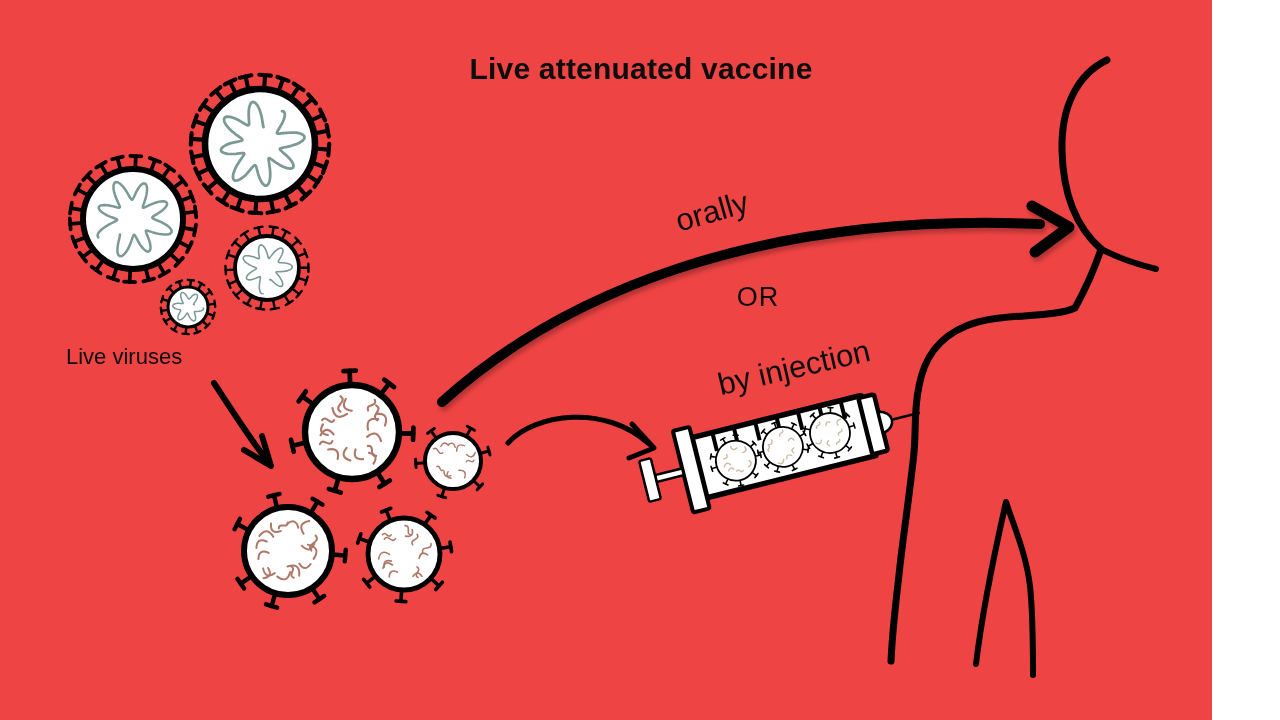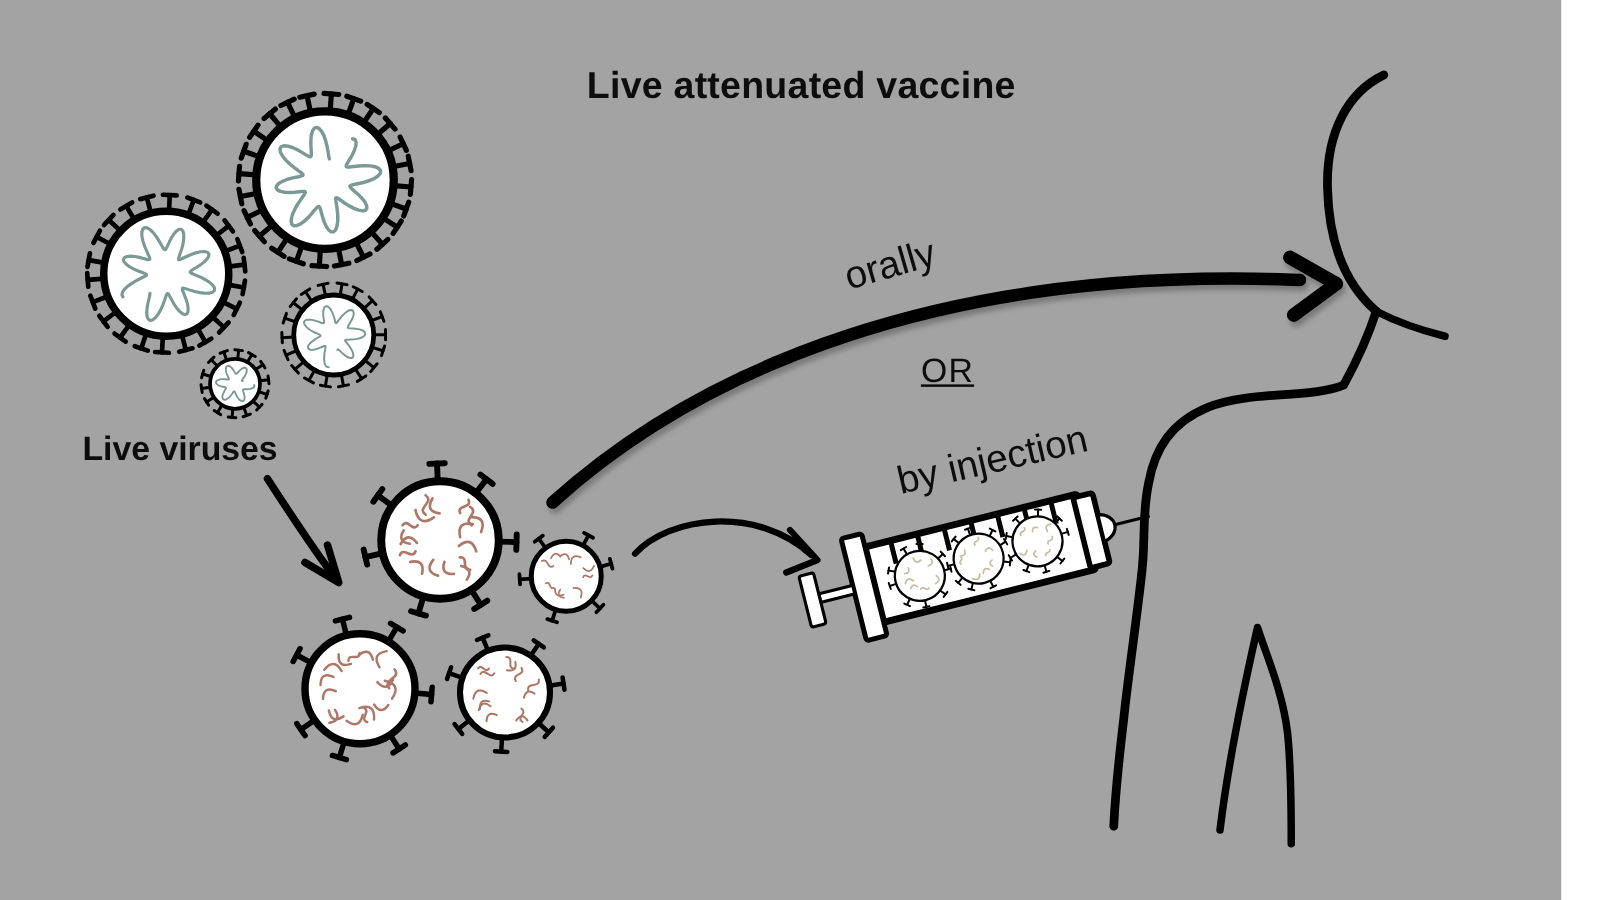--- a/index.html
+++ b/index.html
@@ -1,23 +1,23 @@
 <!DOCTYPE html>
 <html><head>
 <meta charset="utf-8">
 <style>
   html,body{margin:0;padding:0;background:#fff;}
-  #stage{position:relative;width:1212px;height:720px;background:#a3a3a3;overflow:hidden;
-         font-family:"Liberation Sans", sans-serif;color:#0d0d0d;padding-left:37px;}
+  #stage{position:relative;width:1212px;height:720px;background:#ef4444;overflow:hidden;
+         font-family:"Liberation Sans", sans-serif;color:#0d0d0d;}
   #diagram{position:absolute;left:0;top:0;}
   .txt{position:absolute;white-space:nowrap;color:#0d0d0d;}
   .title{font-size:30px;font-weight:700;transform:translateX(-50%);letter-spacing:0.2px;}
-  .cluster-label{font-size:27px;font-weight:700;}
+  .cluster-label{font-size:22px;font-weight:400;}
   .route{font-size:31px;font-weight:400;transform:translate(-50%,-50%) rotate(-16deg);}
-  .route-or{font-size:27px;font-weight:400;transform:translate(-50%,-50%);letter-spacing:1px;text-decoration:underline;}
+  .route-or{font-size:27px;font-weight:400;transform:translate(-50%,-50%);letter-spacing:1px;}
   .route-inj{font-size:31px;font-weight:400;transform:translate(-50%,-50%) rotate(-13deg);}
   .shadowed{filter:drop-shadow(2px 4px 2px rgba(0,0,0,0.25));}
 </style>
 </head>
 <body>
 
 <div id="stage">
 
   <svg id="diagram" width="1280" height="720" viewBox="0 0 1280 720">
 

